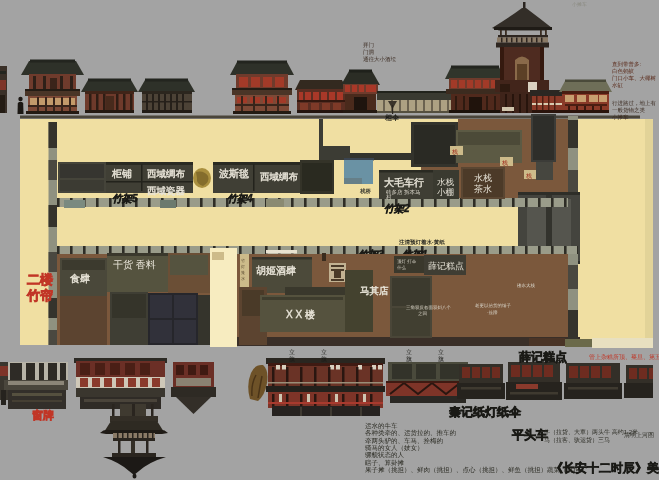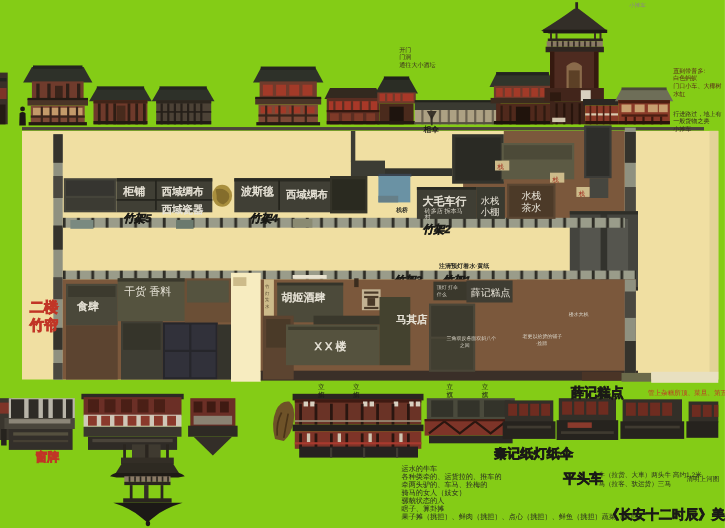--- a/index.html
+++ b/index.html
@@ -1,16 +1,16 @@
 <!DOCTYPE html>
 <html><head>
 <meta charset="utf-8">
 <style>
 html,body{margin:0;padding:0;background:#ffffff;}
-#page{position:relative;width:659px;height:480px;background:#84cc16;overflow:hidden;font-family:"Liberation Sans",sans-serif;}
+#page{position:relative;width:659px;height:480px;background:#a3a3a3;overflow:hidden;font-family:"Liberation Sans",sans-serif;}
 svg{position:absolute;left:0;top:0;}
 text{font-family:"Liberation Sans",sans-serif;}
 </style>
 </head>
 <body>
 <div id="page">
 <svg width="659" height="480" viewBox="0 0 659 480">
 <defs>
 <pattern id="tickband" width="13" height="9" patternUnits="userSpaceOnUse">
 <rect width="13" height="9" fill="#9a9c8a"></rect>

